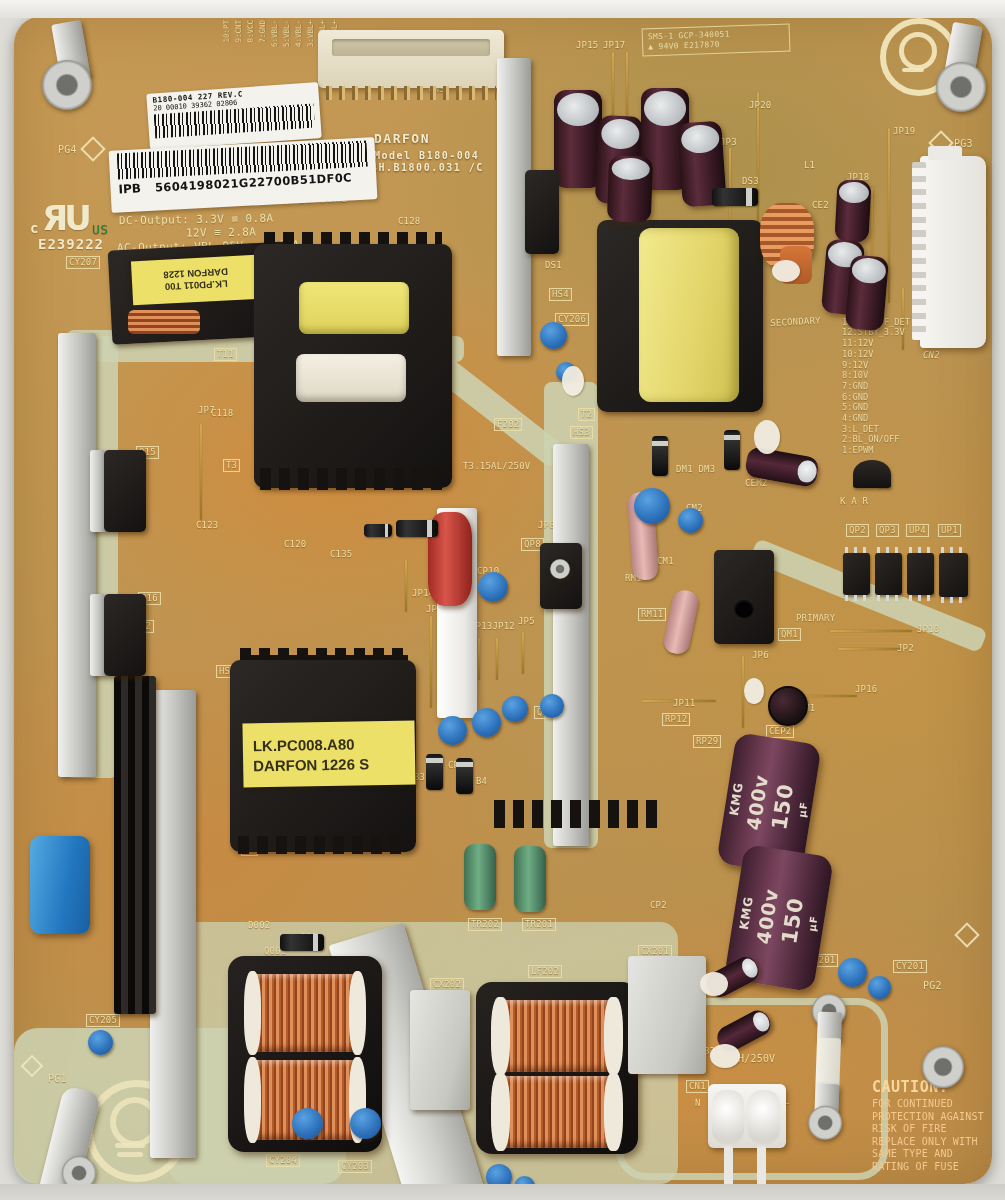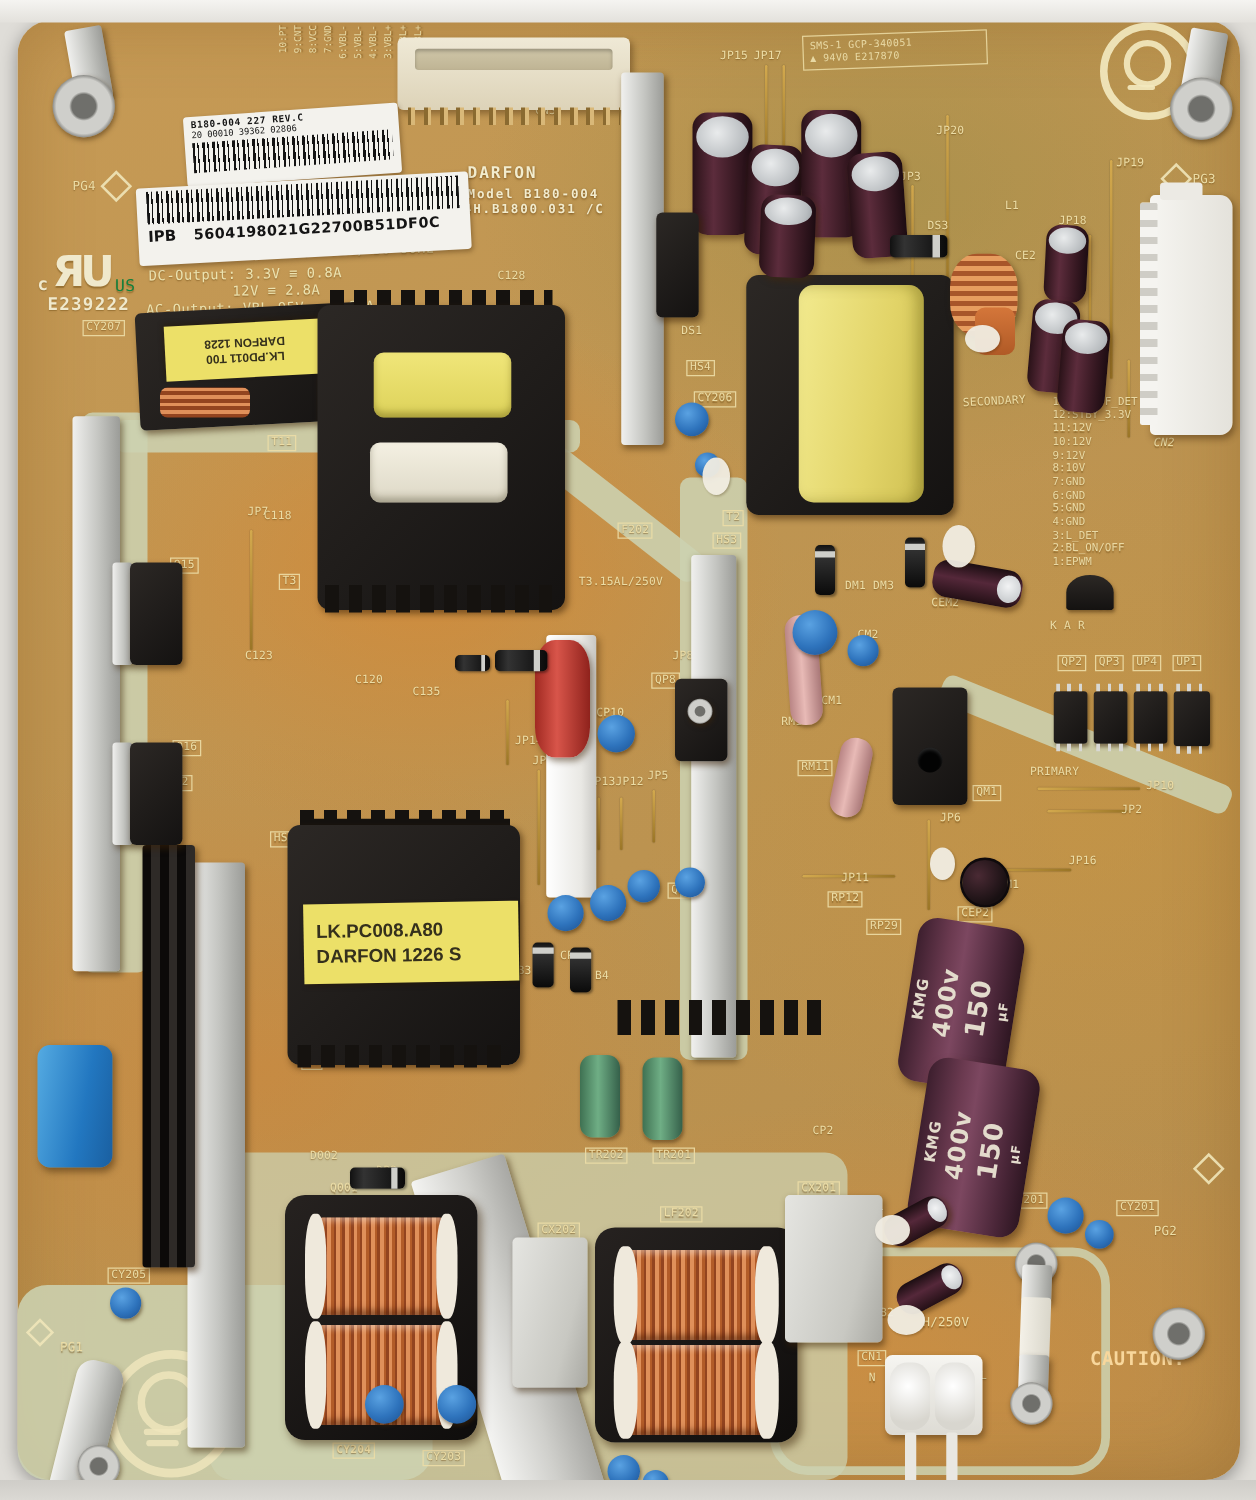--- a/index.html
+++ b/index.html
@@ -135,20 +135,28 @@
         <span class="vpin">1:VBL+</span>
       </div>
 
     <div class="vendorbox" style="left:642px;top:26px;width:136px;">
       <div>SMS-1 GCP-340051</div>
       <div>▲ 94V0 E217870</div>
     </div>
 
     <div class="caution" style="left:872px;top:1078px;width:126px;">
       <div class="t">CAUTION:</div>
+      <div id="caution-lines">
+          <div class="l">FOR CONTINUED</div>
+          <div class="l">PROTECTION AGAINST</div>
+          <div class="l">RISK OF FIRE</div>
+          <div class="l">REPLACE ONLY WITH</div>
+          <div class="l">SAME TYPE AND</div>
+          <div class="l">RATING OF FUSE</div>
+        </div>
     </div>
 
     <div class="dia" style="left:84px;top:140px;width:14px;height:14px;"></div>
     <div class="dia" style="left:932px;top:134px;width:14px;height:14px;"></div>
     <div class="dia" style="left:958px;top:926px;width:14px;height:14px;"></div>
     <div class="dia" style="left:24px;top:1058px;width:12px;height:12px;"></div>
 
     <div class="c" style="left:880px;top:18px;width:66px;height:66px;border:6px solid rgba(242,232,190,.92);border-radius:50%;">
       <div class="lring" style="left:13px;top:8px;width:28px;height:28px;border:5px solid rgba(242,232,190,.92);"></div>
       <div class="c" style="left:16px;top:44px;width:22px;height:4px;background:rgba(242,232,190,.92);border-radius:2px;"></div>
@@ -184,21 +192,21 @@
       <div class="sk" style="left: 860px; top: 276px;">JP1</div>
       <div class="sk" style="left: 745px; top: 478px;">CEM2</div>
       <div class="sk" style="left: 878px; top: 480px;">U3</div>
       <div class="sk" style="left: 840px; top: 496px;">K A R</div>
       <div class="sk" style="left: 676px; top: 464px;">DM1 DM3</div>
       <div class="sk" style="left: 686px; top: 503px;">CM2</div>
       <div class="sk" style="left: 657px; top: 556px;">CM1</div>
       <div class="sk" style="left: 625px; top: 573px;">RM1</div>
       <div class="sk skb" style="left: 638px; top: 608px;">RM11</div>
       <div class="sk skb" style="left: 778px; top: 628px;">QM1</div>
-      <div class="sk" style="left: 796px; top: 613px; margin-left: 28px;">PRIMARY</div>
+      <div class="sk" style="left: 796px; top: 613px;">PRIMARY</div>
       <div class="sk" style="left: 752px; top: 650px;">JP6</div>
       <div class="sk" style="left: 855px; top: 684px;">JP16</div>
       <div class="sk" style="left: 793px; top: 703px;">CEM1</div>
       <div class="sk" style="left: 673px; top: 698px;">JP11</div>
       <div class="sk skb" style="left: 662px; top: 713px;">RP12</div>
       <div class="sk skb" style="left: 693px; top: 735px;">RP29</div>
       <div class="sk skb" style="left: 766px; top: 725px;">CEP2</div>
       <div class="sk" style="left: 917px; top: 624px;">JP10</div>
       <div class="sk" style="left: 897px; top: 643px;">JP2</div>
       <div class="sk skb" style="left: 846px; top: 524px;">QP2</div>

